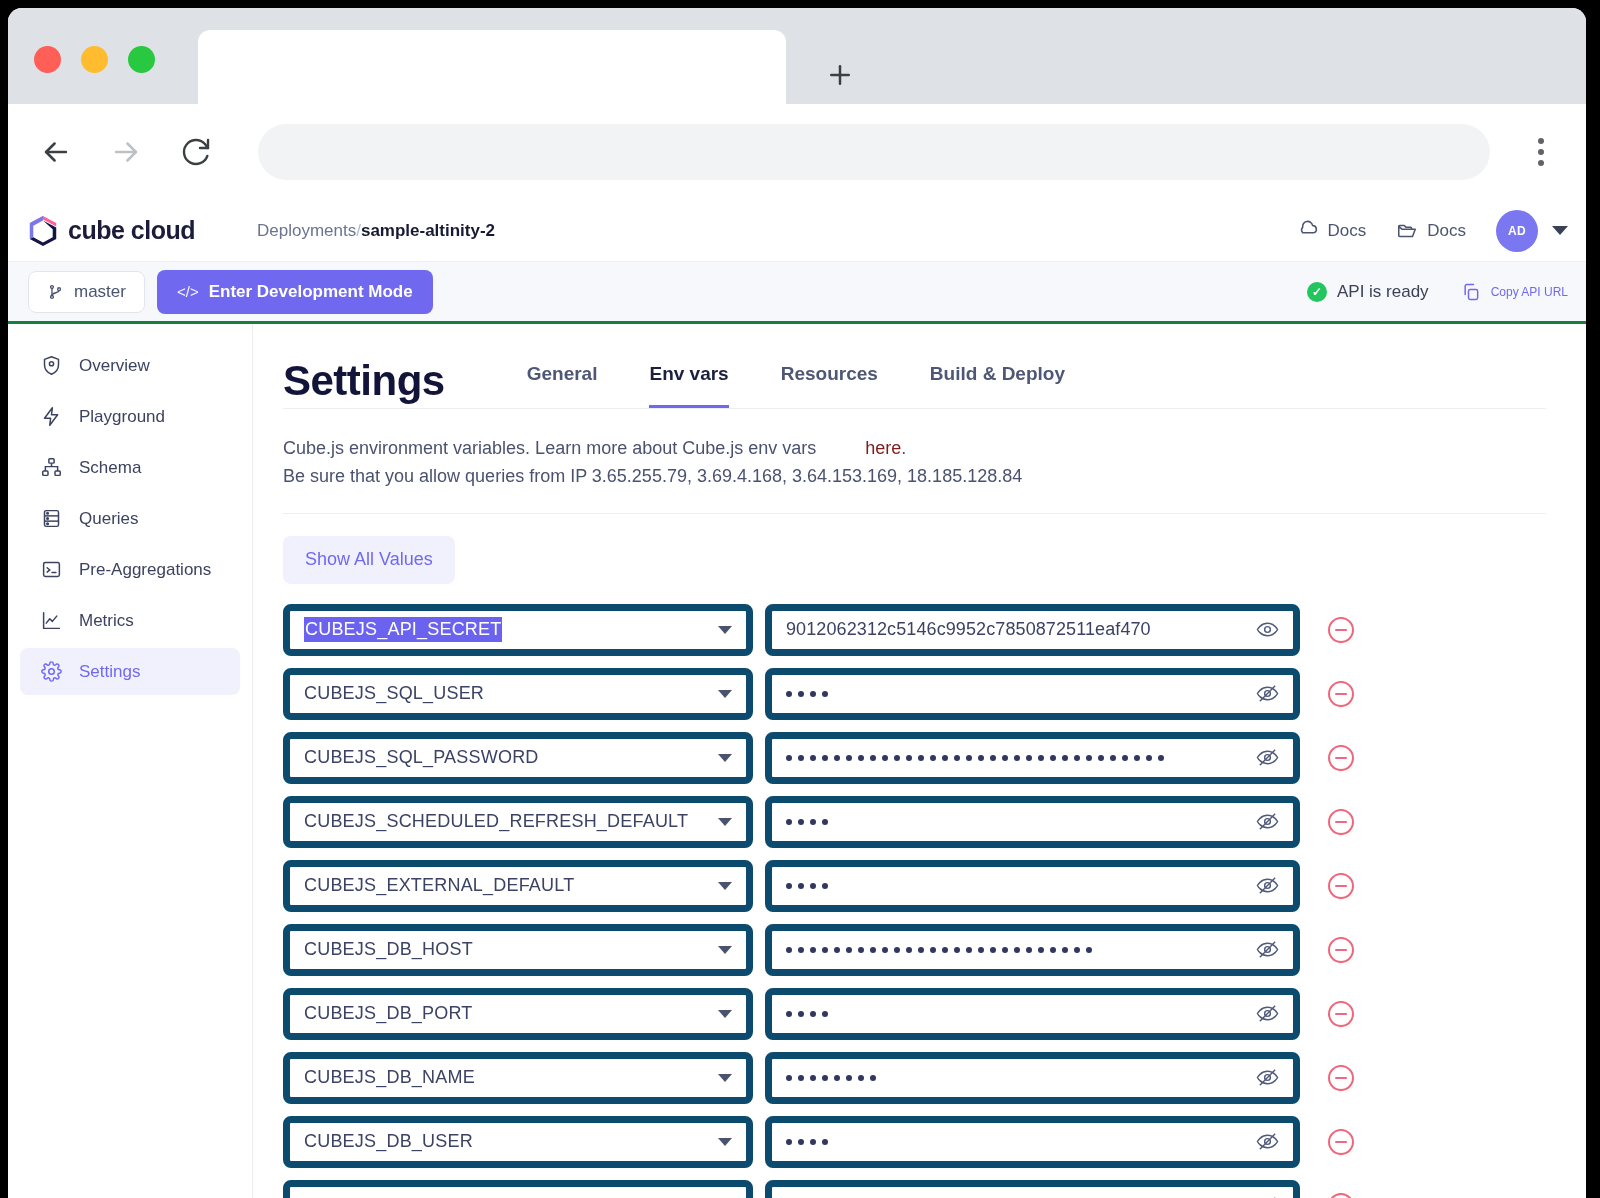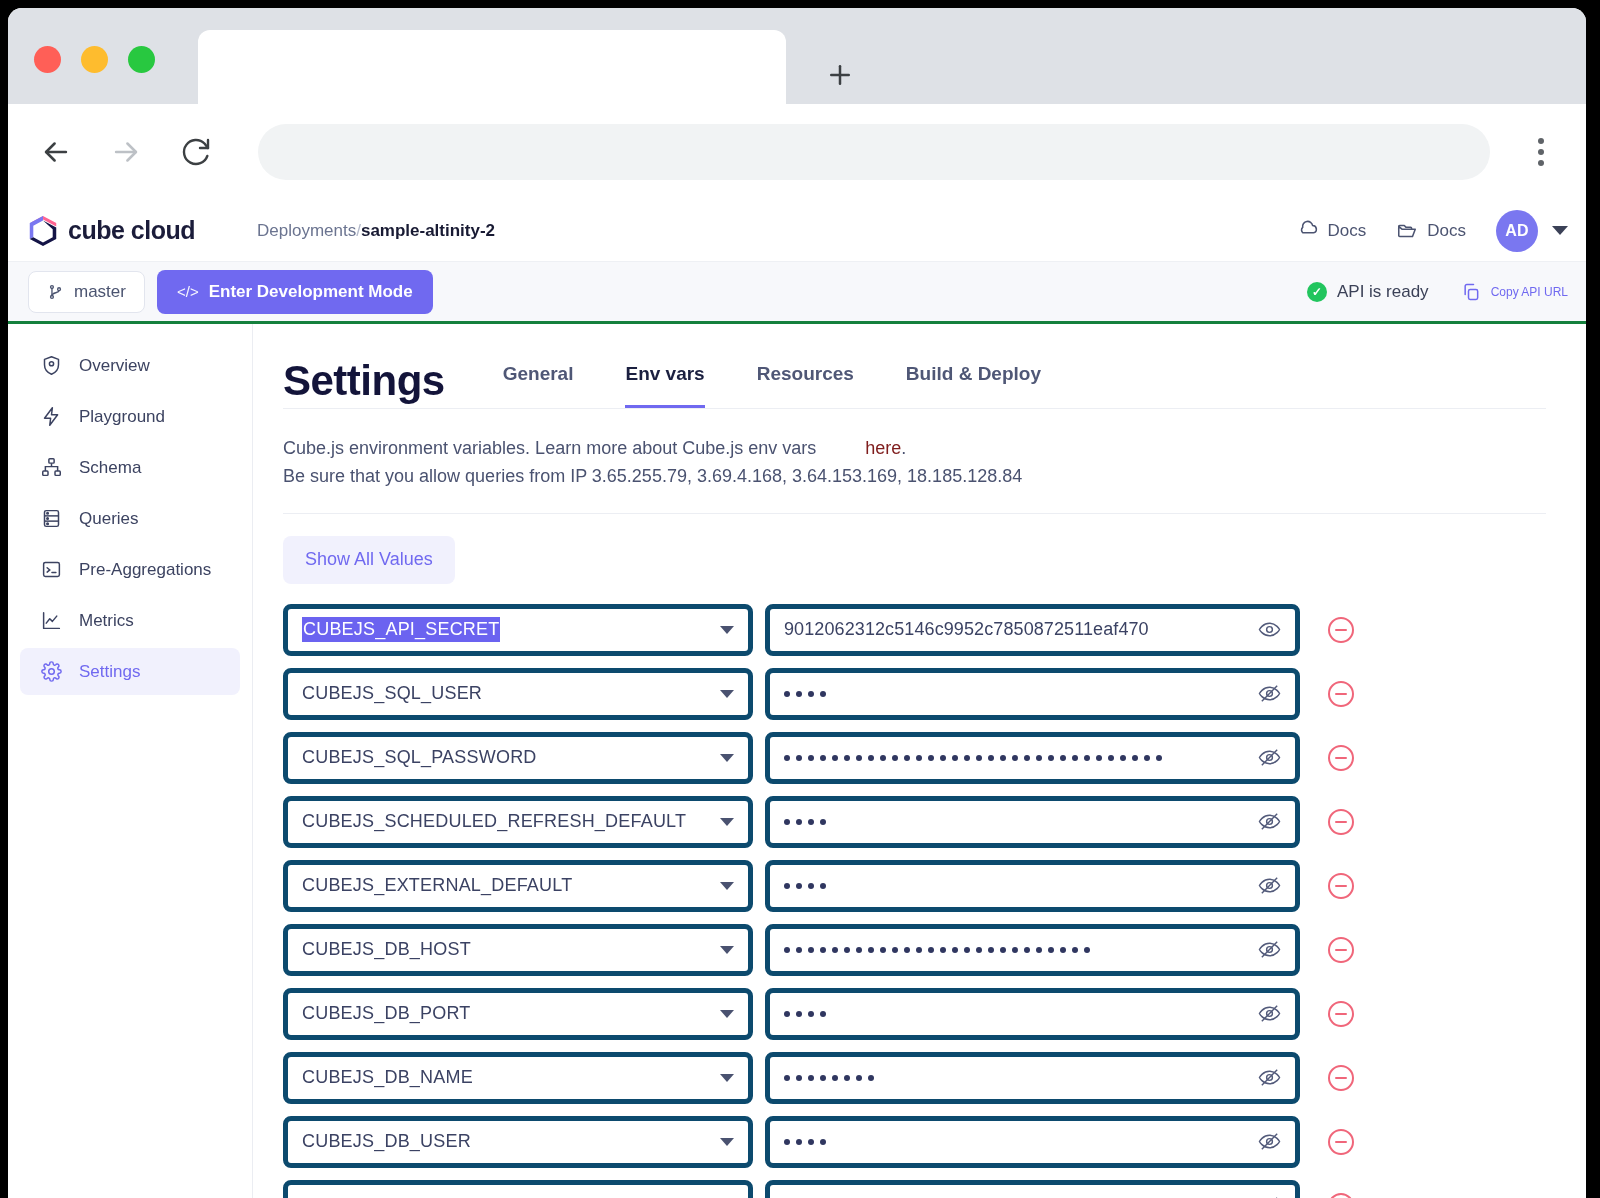--- a/index.html
+++ b/index.html
@@ -105,21 +105,21 @@
     display: flex; align-items: center; gap: 30px;
   }
   .hdr-item {
     display: flex; align-items: center; gap: 9px;
     font-size: 17px; color: #4c5471;
   }
   .avatar {
     width: 42px; height: 42px; border-radius: 50%;
     background: #7a77f0; color: #fff;
     display: flex; align-items: center; justify-content: center;
-    font-size: 16px; font-weight: 700; letter-spacing: .3px;
+    font-size: 12px; font-weight: 700; letter-spacing: .3px;
   }
   .caret-dn {
     width: 0; height: 0;
     border-left: 8px solid transparent;
     border-right: 8px solid transparent;
     border-top: 9px solid #3b4157;
     margin-left: 2px;
   }
   .subbar {
     height: 62px;
@@ -176,21 +176,21 @@
   .side-item.active { background: #f1f1fd; color: #7069f0; }
   .side-item .ico { width: 22px; height: 22px; display:flex; align-items:center; justify-content:center; }
 
   .content { flex: 1; padding: 36px 40px 0 30px; position: relative; overflow: hidden;}
   .settings-head { display: flex; align-items: flex-end; gap: 58px; }
   .page-title {
     font-size: 42px; font-weight: 800; color: #13143a;
     letter-spacing: -.5px; line-height: 1;
     padding-bottom: 6px;
   }
-  .tabs { display: flex; gap: 52px; align-items: flex-end; }
+  .tabs { display: flex; gap: 52px; align-items: flex-end; margin-left: 24px; }
   .tab-item {
     font-size: 19px; font-weight: 700; color: #4f5776;
     padding-bottom: 20px; border-bottom: 3px solid transparent;
   }
   .tab-item.active { color: #1b2040; border-bottom-color: #7069f0; }
   .head-rule { border-top: 1px solid #eceef3; margin-top: 0px; }
   .desc { padding: 26px 0 0 0; }
   .desc p { font-size: 18px; color: #4a5270; line-height: 1.55; }
   .desc a { color: #7f1d1d; text-decoration: none; margin-left: 44px; }
   .desc-rule { border-top: 1px solid #eceef3; margin-top: 22px; }
@@ -201,21 +201,21 @@
     background: #f1f1fd; color: #7069f0;
     border-radius: 8px; font-size: 18px;
   }
   .rows { margin-top: 20px; }
   .env-row {
     display: flex; align-items: center; gap: 12px;
     margin-bottom: 12px;
   }
   .field {
     height: 52px;
-    border: 5px solid #0c4a6e;
+    border: 7px solid #0c4a6e;
     border-radius: 8px;
     background: #fff;
     display: flex; align-items: center;
     padding: 0 14px;
     position: relative;
   }
   .field.name { width: 470px; }
   .field.value { width: 535px; justify-content: center; }
   .name-text { font-size: 18px; color: #3b4263; letter-spacing: .2px; }
   .name-text.selected { background: #6b63f0; color: #fff; padding: 2px 1px; }

